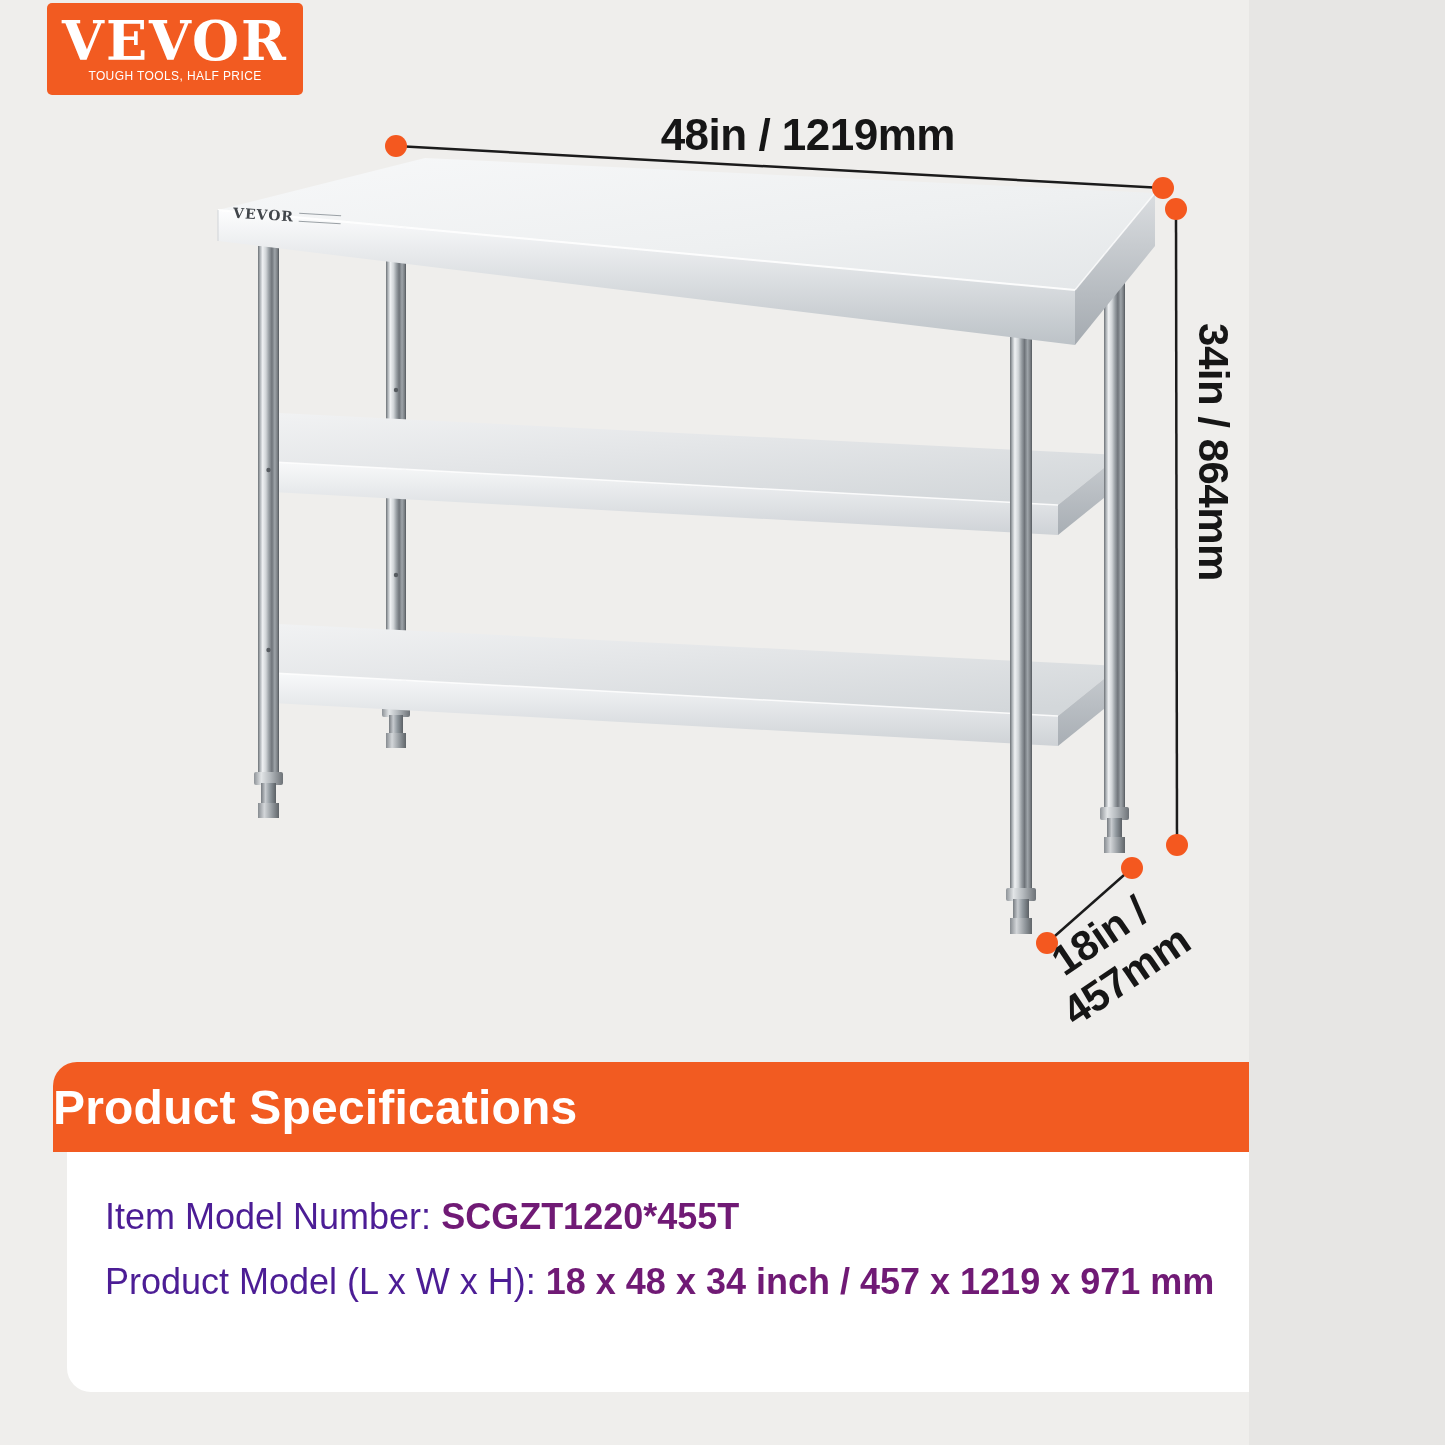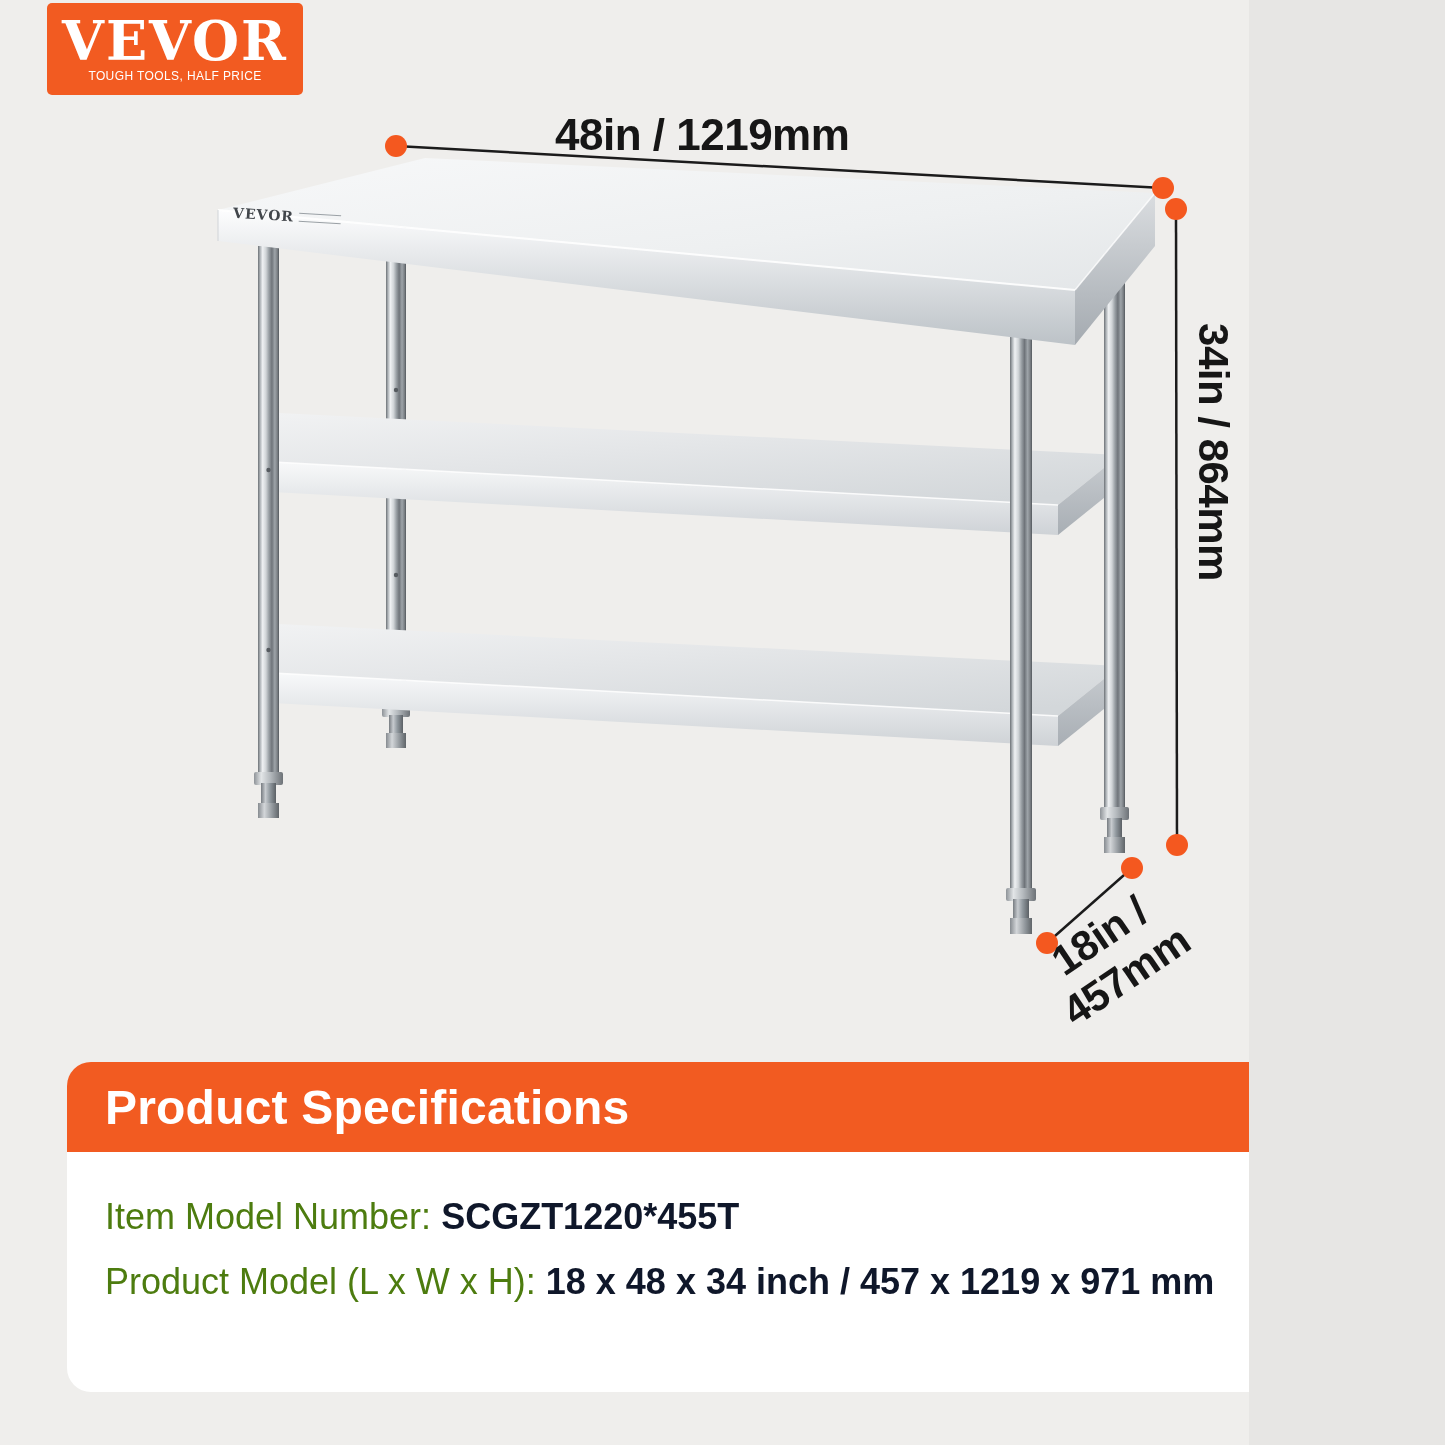--- a/index.html
+++ b/index.html
@@ -22,21 +22,21 @@
     font-size:12px;font-weight:normal;color:#ffffff;letter-spacing:0.4px;
     margin-top:2px;white-space:nowrap;
   }
   
   .product-svg{position:absolute;left:0;top:0;}
   
   .dim{
     position:absolute;color:#161616;font-weight:700;white-space:nowrap;
     letter-spacing:-0.5px;
   }
-  .dim-top{left:555px;top:110px;width:400px;text-align:left;font-size:44px;}
+  .dim-top{left:555px;top:110px;width:400px;text-align:right;font-size:44px;}
   .dim-right{
     left:1054px;top:429px;width:320px;height:46px;text-align:center;
     font-size:42px;transform:rotate(90deg);
   }
   .dim-depth{
     left:1008px;top:908px;width:210px;height:96px;text-align:center;
     font-size:42px;line-height:48px;transform:rotate(-34deg);
   }
   
   .table-label{
@@ -46,33 +46,33 @@
   .table-label-text{
     font-family:"DejaVu Serif", serif;font-weight:bold;font-size:14px;
     color:#42464b;letter-spacing:1px;line-height:14px;
   }
   .label-lines{
     display:inline-block;width:42px;height:7px;margin-left:5px;
     border-top:1px solid #9aa0a5;border-bottom:1px solid #9aa0a5;
   }
   
   .spec-header{
-    position:absolute;left:67px;top:1062px;width:1315px;height:90px;
+    position:absolute;left:53px;top:1062px;width:1315px;height:90px;
     background:#f25b21;border-radius:24px 24px 0 0;
-    display:flex;align-items:center;box-sizing:border-box;padding-left:38px;
+    display:flex;align-items:center;box-sizing:border-box;
   }
   .spec-header-text{font-size:48px;font-weight:bold;color:#ffffff;letter-spacing:0.2px;}
   .spec-panel{
     position:absolute;left:67px;top:1152px;width:1315px;height:240px;
     background:#ffffff;border-radius:0 0 24px 24px;
     box-sizing:border-box;padding:42px 38px 0 38px;
   }
   .spec-row{font-size:36px;line-height:46px;margin-bottom:19px;white-space:nowrap;}
-  .spec-label{color:#4d7c0f;}
-  .spec-value{color:#0f172a;font-weight:bold;}
+  .spec-label{color:#4c1d95;}
+  .spec-value{color:#701a75;font-weight:bold;}
 </style>
 </head>
 <body>
 
 <div class="canvas">
 
   <svg class="product-svg" width="1445" height="1445" viewBox="0 0 1445 1445">
     <defs>
       <linearGradient id="gt" x1="0" y1="0" x2="1" y2="1">
         <stop offset="0" stop-color="#f7f8f9"></stop>

